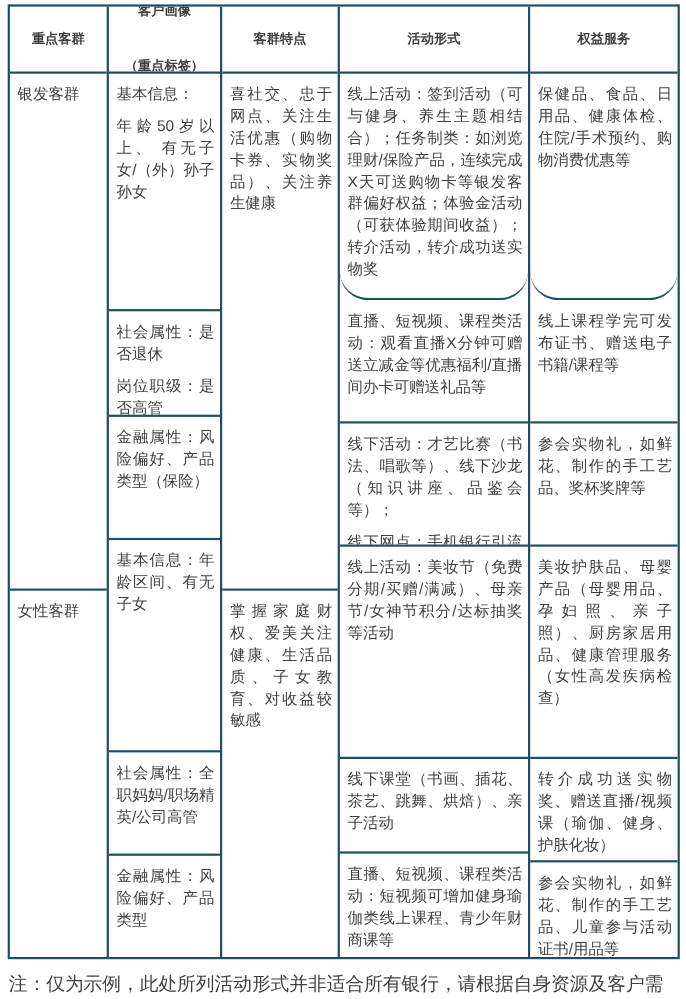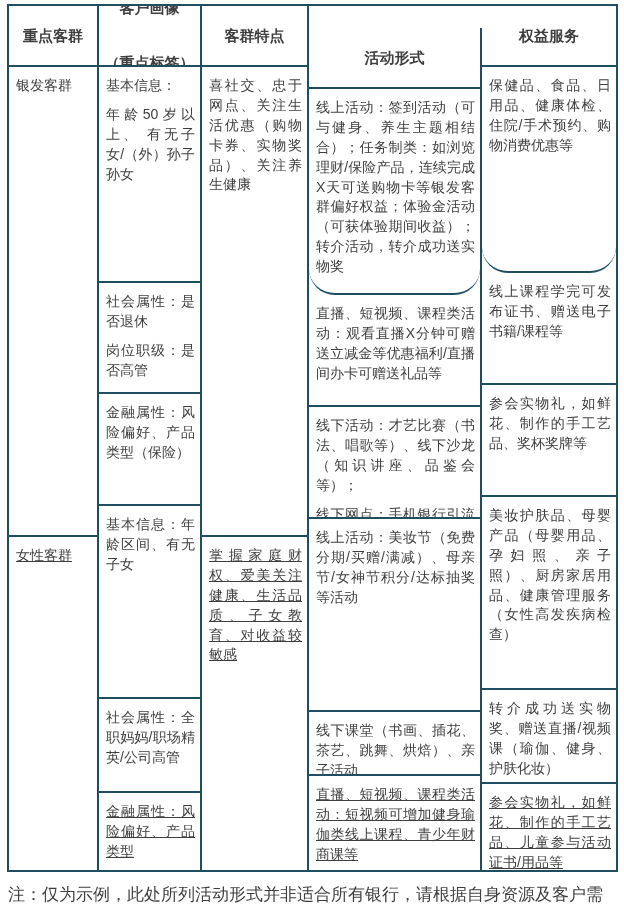--- a/index.html
+++ b/index.html
@@ -22,45 +22,45 @@
     background:#ffffff;
   }
   .col{
     display:flex;flex-direction:column;
     border-right:2px solid var(--border-c);
   }
   .col:last-child{border-right:none;}
   .c1{width:90px;}
   .c2{width:103px;}
   .c3{width:107px;}
-  .c4{width:173px;margin-top:22px;}
+  .c4{width:173px;}
   .c5{flex:1;}
   .cell{
     border-bottom:2px solid var(--border-c);
     padding:9px 5px 4px 7px;
     font-size:14px;
     line-height:1.42;
     text-align:justify;
     overflow:hidden;
   }
-  .col .cell:last-child{border-bottom:none;text-decoration:underline;}
+  .col .cell:last-child{border-bottom:none;}
   .hdr{
     display:flex;flex-direction:column;
     align-items:center;justify-content:center;
-    font-weight:bold;font-size:15px;
+    font-weight:bold;font-size:12px;
     text-align:center;
     padding:17px 2px;
     line-height:1.6;
     gap:22px;
   }
   .h61{height:61px;flex:none;}
   .h470{height:470px;flex:none;}
   .h216{height:216px;flex:none;}
   .h206{height:206px;flex:none;border-radius:26px;}
-  .h102{height:111px;flex:none;}
+  .h102{height:96px;flex:none;}
   .h112{height:112px;flex:none;}
   .h152{height:112px;flex:none;}
   .h151{height:193px;flex:none;}
   .h94{height:94px;flex:none;}
   .grow{flex:1;}
   .para+.para{margin-top:9px;}
   .para:empty{display:none;}
   .note{
     margin:11px 0 0 8px;
     font-size:17px;

